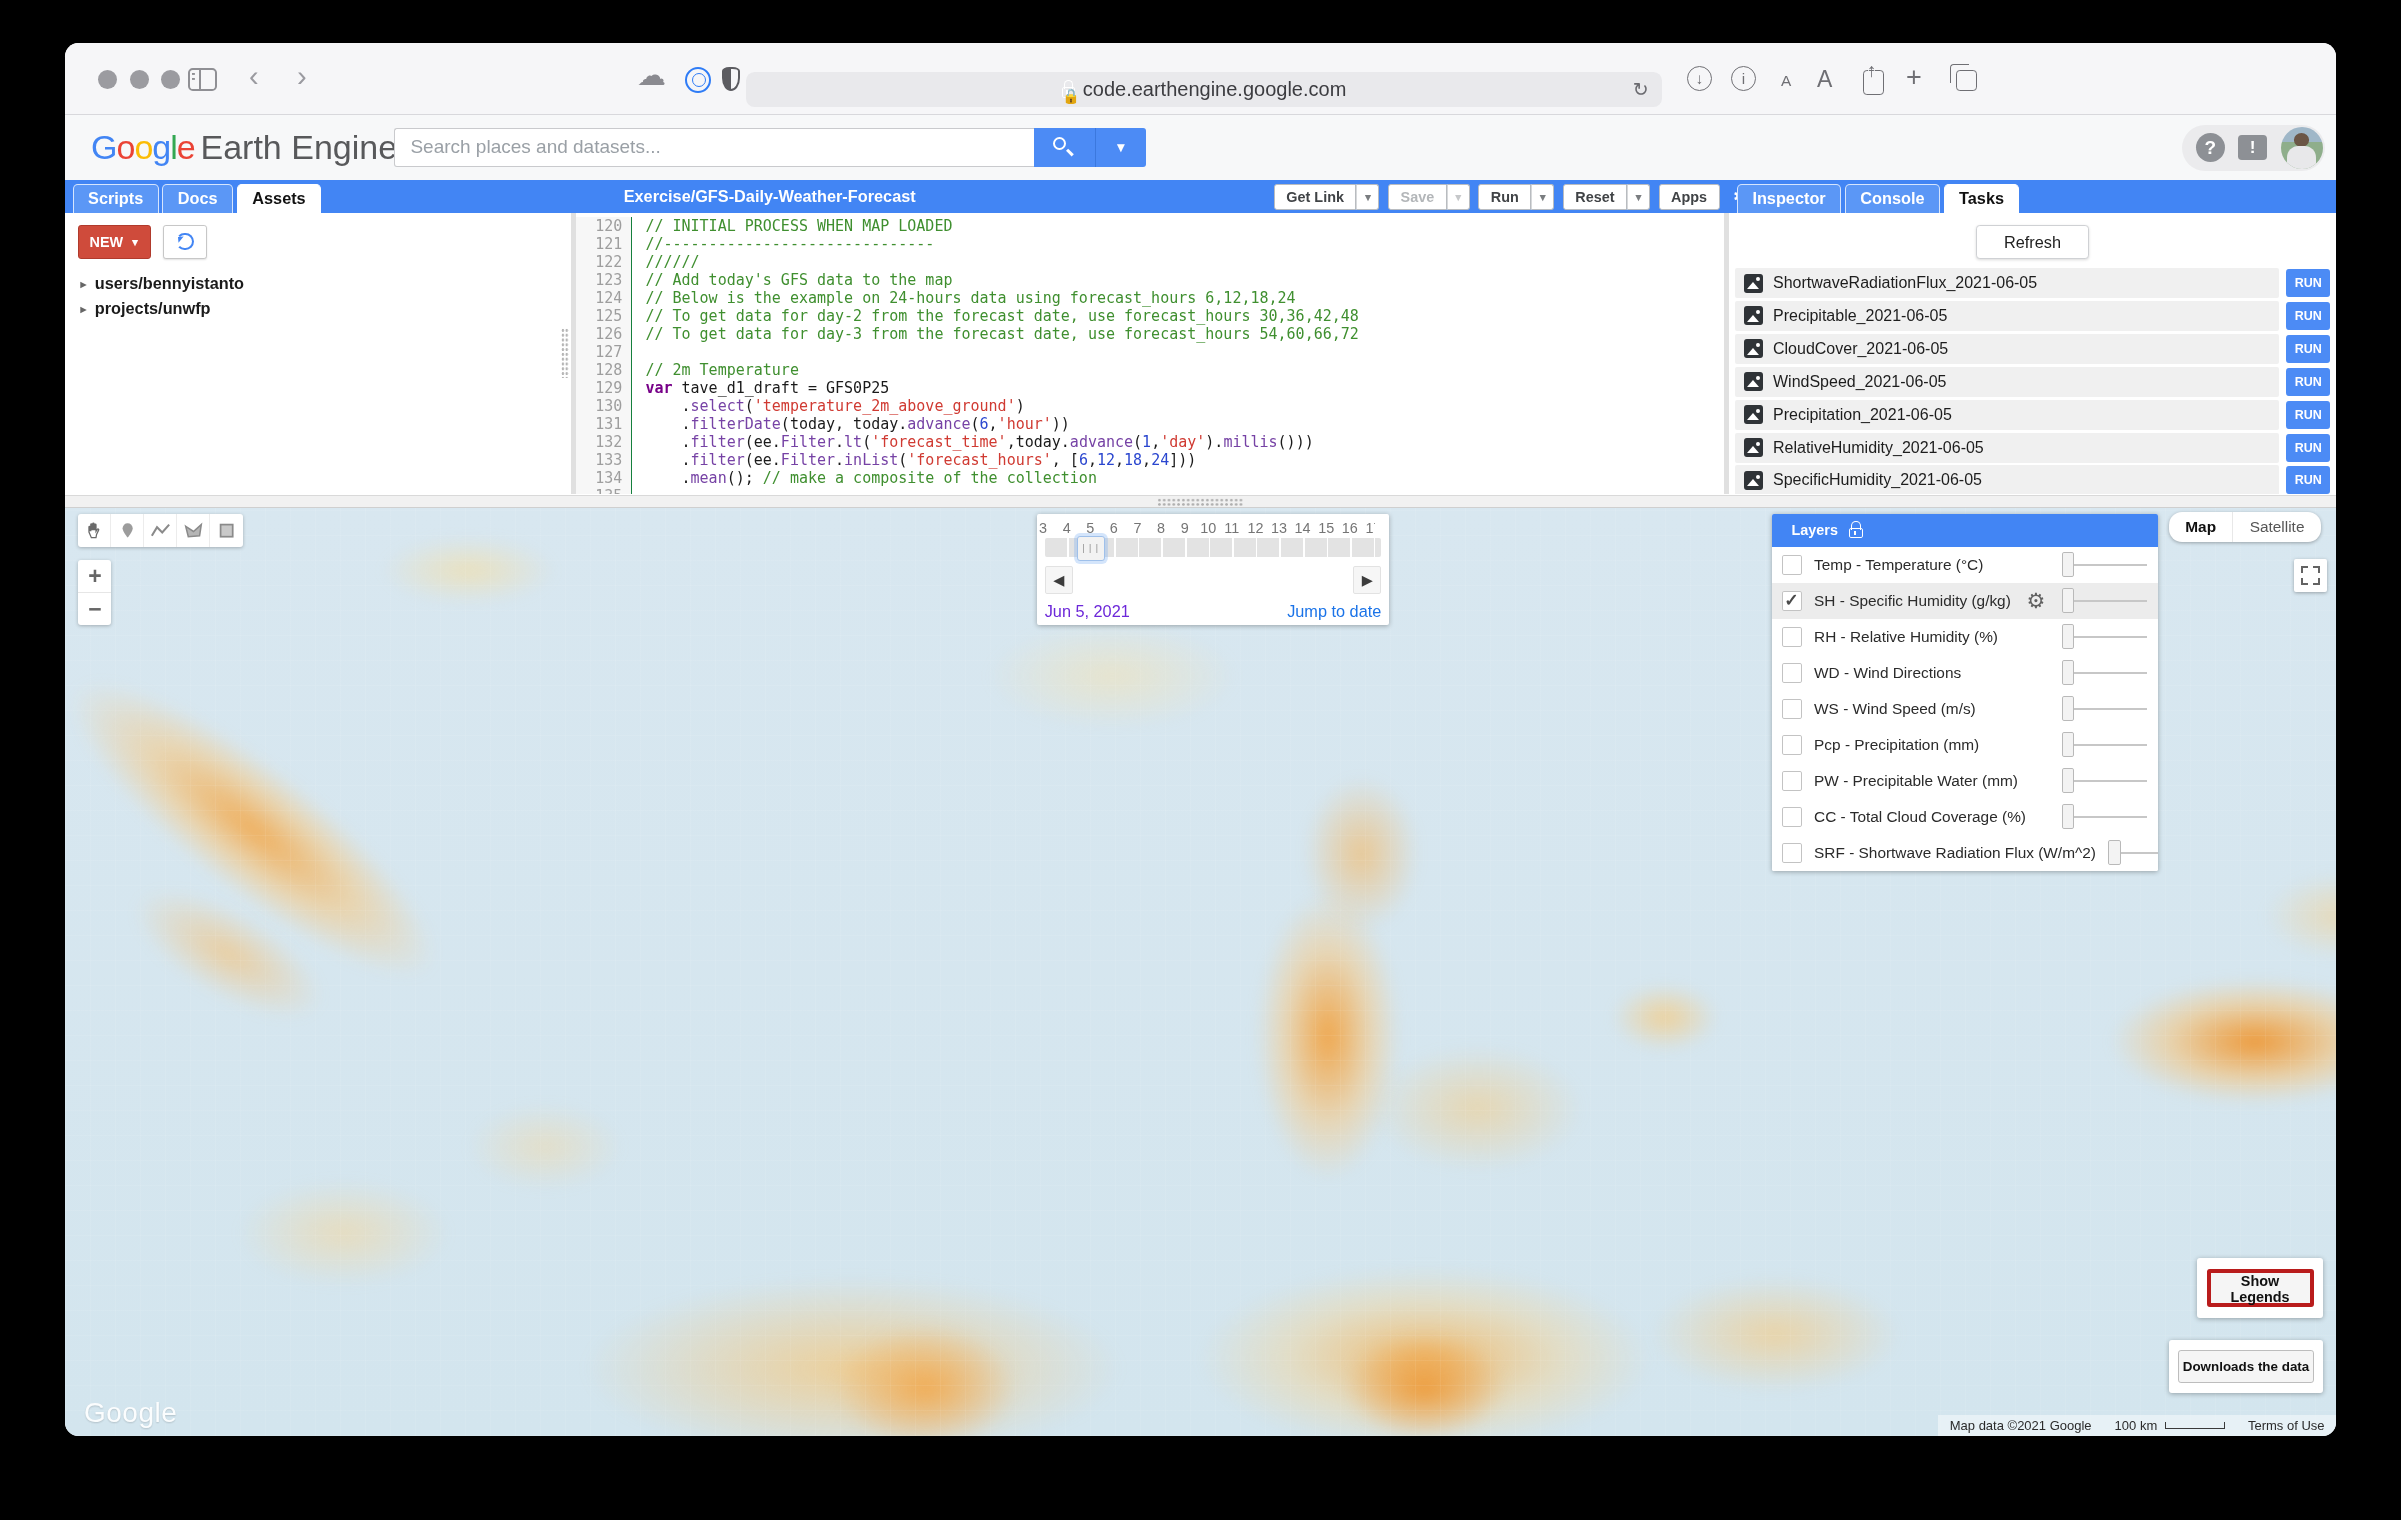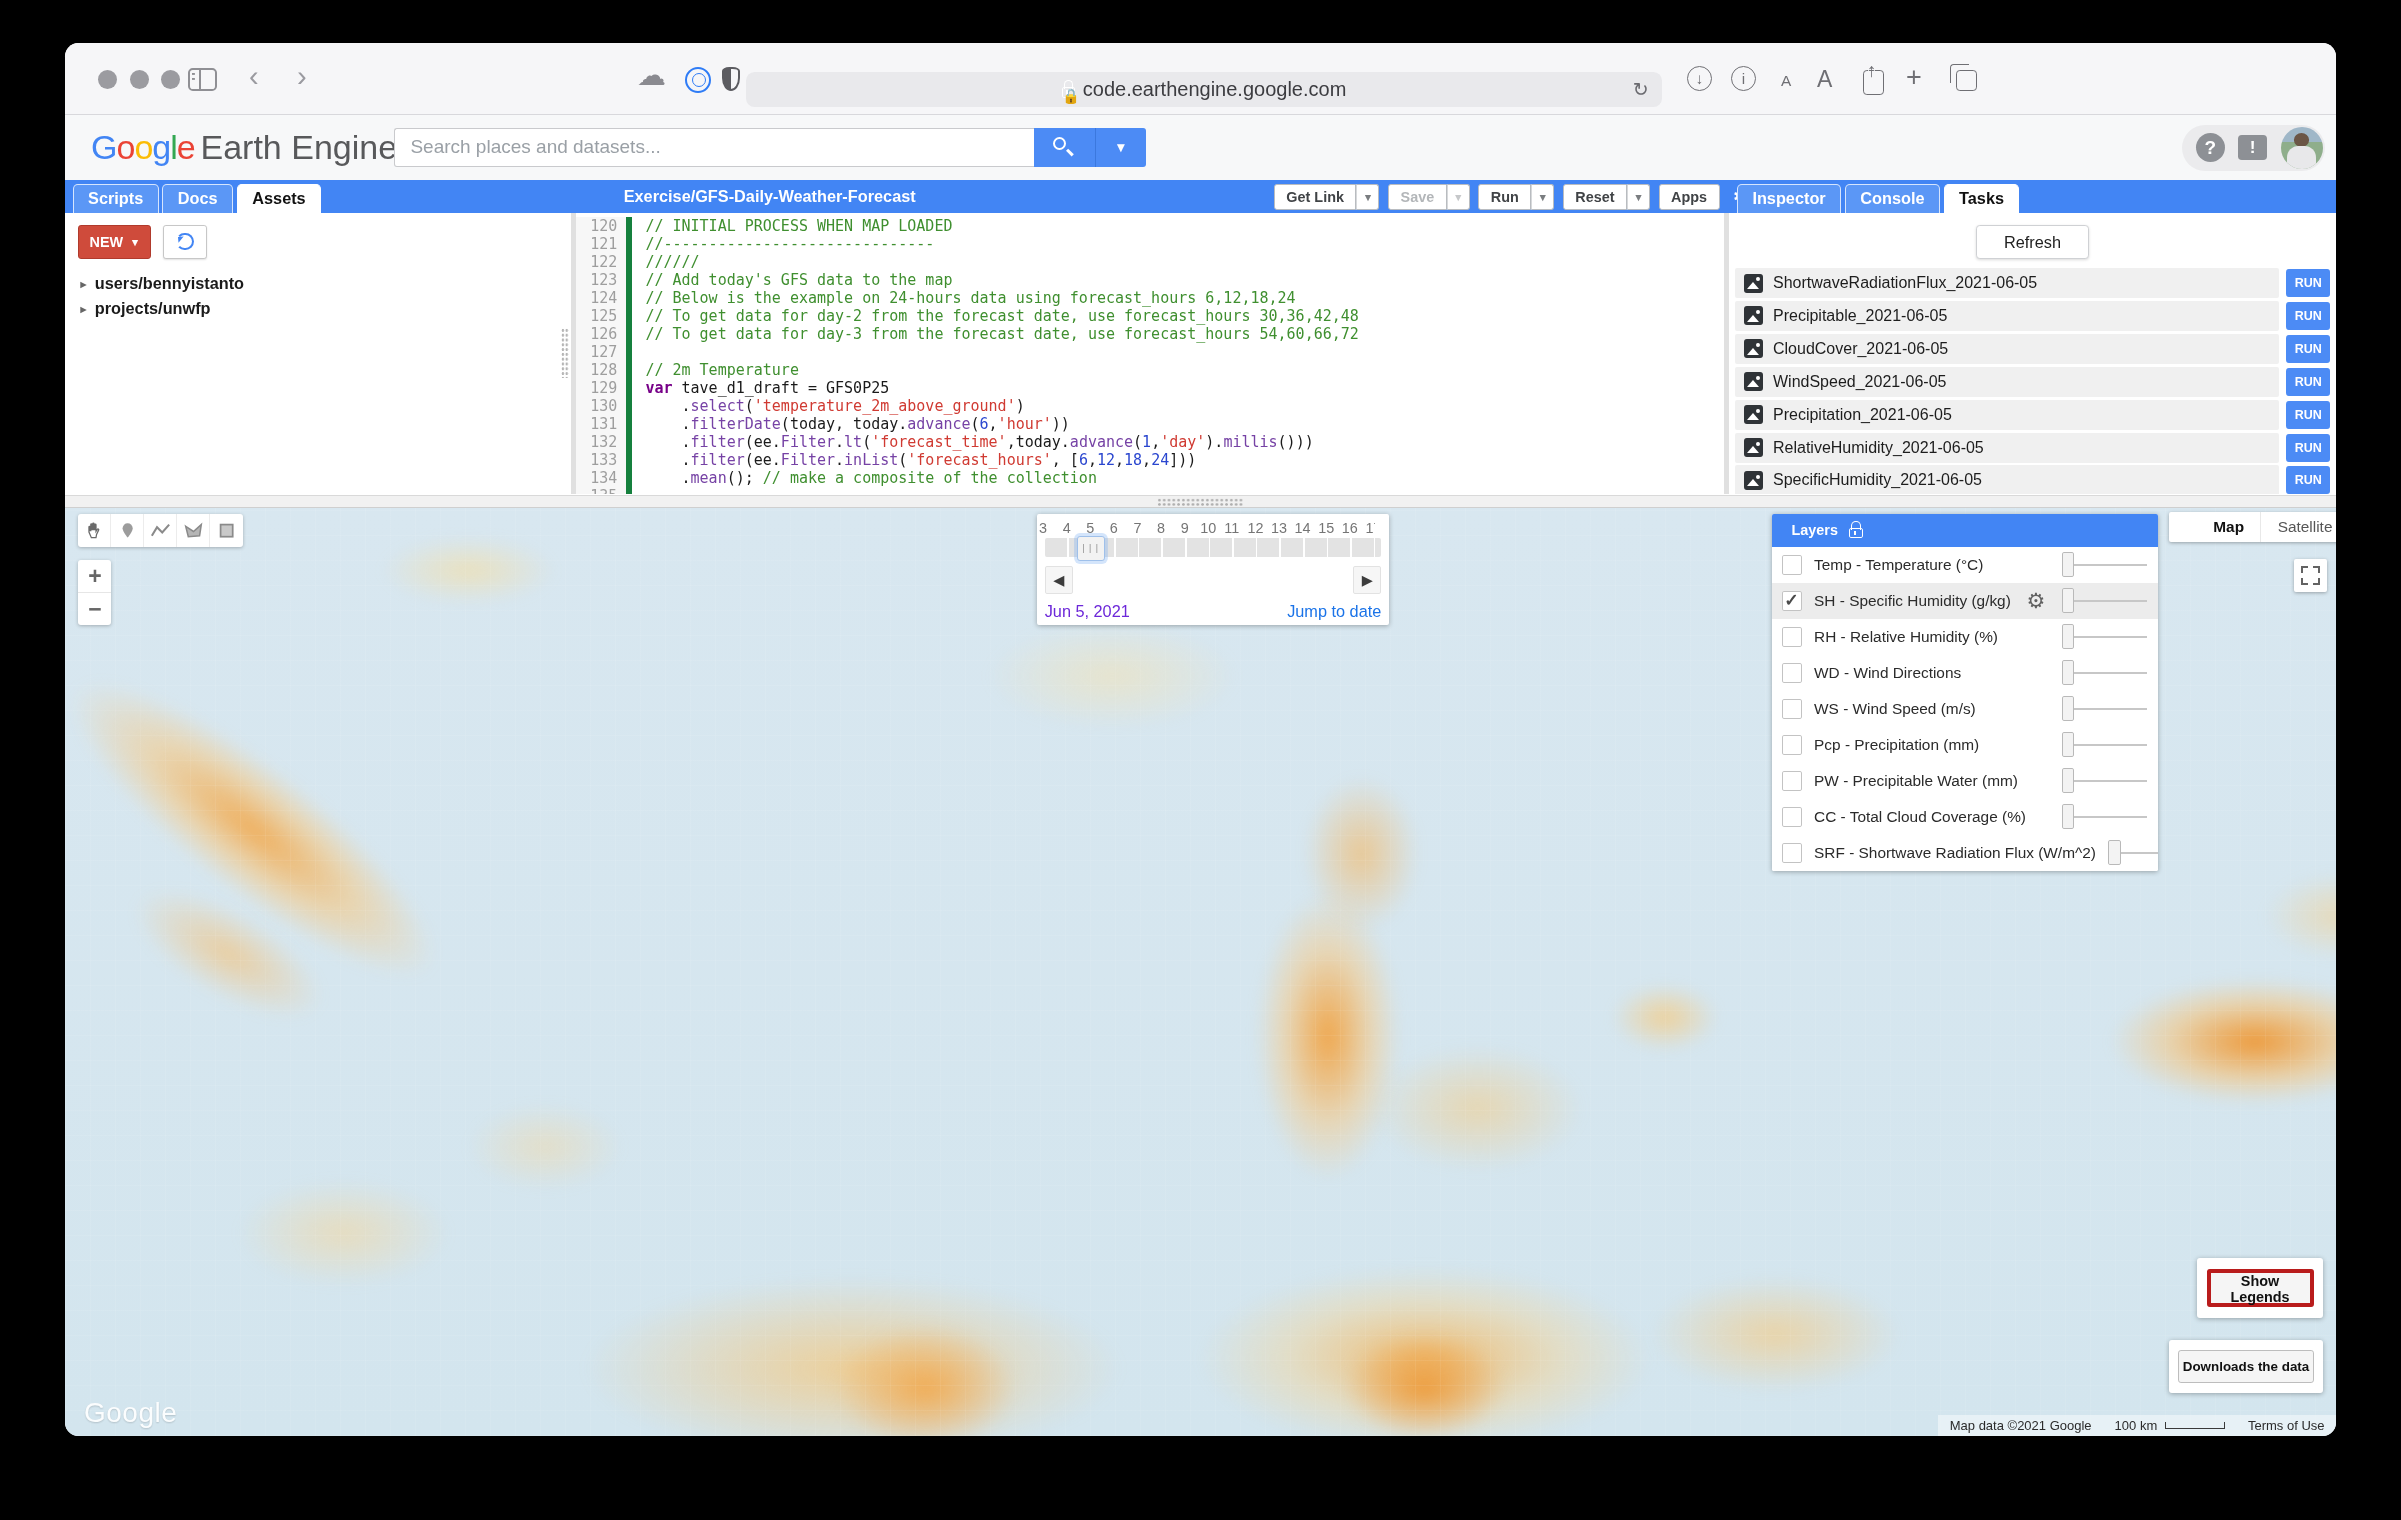--- a/index.html
+++ b/index.html
@@ -73,21 +73,21 @@
   .new-btn { position:absolute; left:13.4px; top:11.5px; width:73px; height:34px; background:#cf4b3b; border:1px solid #b03a2c; border-radius:2.9px; color:#fff; font-weight:bold; font-size:14.4px; display:flex; align-items:center; justify-content:center; gap:6.7px; }
   .new-btn .c { font-size:10.6px; }
   .refresh-btn { position:absolute; left:98px; top:11.5px; width:44px; height:34px; background:#fff; border:1px solid #c7c7c7; border-radius:2.9px; box-shadow:0 1px 1.9px rgba(0,0,0,.12); display:flex; align-items:center; justify-content:center; }
   .refresh-glyph { position:relative; width:17.3px; height:17.3px; border:2.9px solid #4285f4; border-radius:50%; border-left-color:transparent; }
   .refresh-glyph::before { content:""; position:absolute; left:-4.8px; top:-1.9px; border:4.8px solid transparent; border-right-color:#4285f4; transform:rotate(40deg); }
   .tree { position:absolute; left:15.4px; top:58px; }
   .tree-row { display:flex; align-items:center; gap:8.6px; height:25px; font-size:16.3px; font-weight:bold; color:#1b1b1b; }
   .tree-row .arr { color:#666; font-size:11.5px; }
 
   .gutter-line { display:flex; height:18px; line-height:18px; font-family:"DejaVu Sans Mono",monospace; font-size:15px; white-space:pre; }
-  .gutter-line .ln { width:56px; background:#f7f7f7; border-right:6px solid #15803d; color:#9e9e9e; text-align:right; padding-right:8.6px; flex:none; }
+  .gutter-line .ln { width:56px; background:#f7f7f7; border-right:1px solid #15803d; color:#9e9e9e; text-align:right; padding-right:8.6px; flex:none; }
   .gutter-line .src { padding-left:13.4px; color:#1a1a1a; }
   .code-scroll { position:absolute; inset:0; padding-top:3.8px; background:#fff; }
   .tok-c { color:#3f8f2f; }
   .tok-k { color:#770088; font-weight:bold; }
   .tok-p { color:#7642a5; }
   .tok-s { color:#d03a32; }
   .tok-n { color:#2a46cf; }
 
   .refresh2 { display:block; margin:11.5px auto 9.6px; width:113px; height:34px; background:#fff; border:1px solid #cfd1d4; border-radius:3.8px; font-size:16.3px; color:#222; box-shadow:0 1px 2.9px rgba(0,0,0,.15); text-align:center; line-height:32px; }
   .task-row { display:flex; align-items:center; height:30px; margin:0 5.8px 2.9px 5.8px; }
@@ -133,21 +133,21 @@
   .lock::after { content:""; position:absolute; left:3.8px; top:1.9px; width:1.9px; height:3.8px; background:#fff; }
   .layer-row { height:36px; display:flex; align-items:center; padding:0 9.6px; gap:12.5px; background:#fff; }
   .layer-row.active { background:#ececec; }
   .cb { width:20px; height:20px; background:#fff; border:1px solid #c3c3c3; border-radius:1.9px; color:#4a4a4a; font-size:17.3px; font-weight:bold; display:flex; align-items:center; justify-content:center; flex:none; }
   .layer-label { font-size:15.4px; color:#2b2b2b; flex:1; white-space:nowrap; }
   .layer-gear { color:#616161; font-size:21px; margin-right:3.8px; }
   .lslider { position:relative; width:85px; height:25px; flex:none; margin-right:1.9px; }
   .lslider::before { content:""; position:absolute; left:0; right:0; top:11.5px; height:1.9px; background:#c7c7c7; }
   .lslider .lthumb { position:absolute; left:0; top:0; width:12.5px; height:25px; background:#f3f3f3; border:1px solid #b9b9b9; border-radius:1.9px; }
 
-  .maptype { position:absolute; left:2104px; top:3.8px; height:30px; background:#fff; border-radius:2px; box-shadow:0 1px 3.8px rgba(0,0,0,.3); display:flex;padding-left:28px; }
+  .maptype { position:absolute; left:2104px; top:3.8px; height:30px; background:#fff; border-radius:13px; box-shadow:0 1px 3.8px rgba(0,0,0,.3); display:flex; }
   .maptype .seg { padding:0 16.3px; display:flex; align-items:center; font-size:15.4px; }
   .maptype .seg.sel { font-weight:bold; color:#111; }
   .maptype .seg.unsel { color:#565656; border-left:1px solid #e8e8e8; }
   .fullscreen { position:absolute; left:2229px; top:51px; width:33px; height:33px; background:#fff; border-radius:1.9px; box-shadow:0 1px 3.8px rgba(0,0,0,.3); }
   .fullscreen i { position:absolute; width:7.7px; height:7.7px; border:2.9px solid #636363; }
   .fullscreen .tl { left:6.7px; top:6.7px; border-right:none; border-bottom:none; }
   .fullscreen .tr { right:6.7px; top:6.7px; border-left:none; border-bottom:none; }
   .fullscreen .bl { left:6.7px; bottom:6.7px; border-right:none; border-top:none; }
   .fullscreen .br { right:6.7px; bottom:6.7px; border-left:none; border-top:none; }
 

